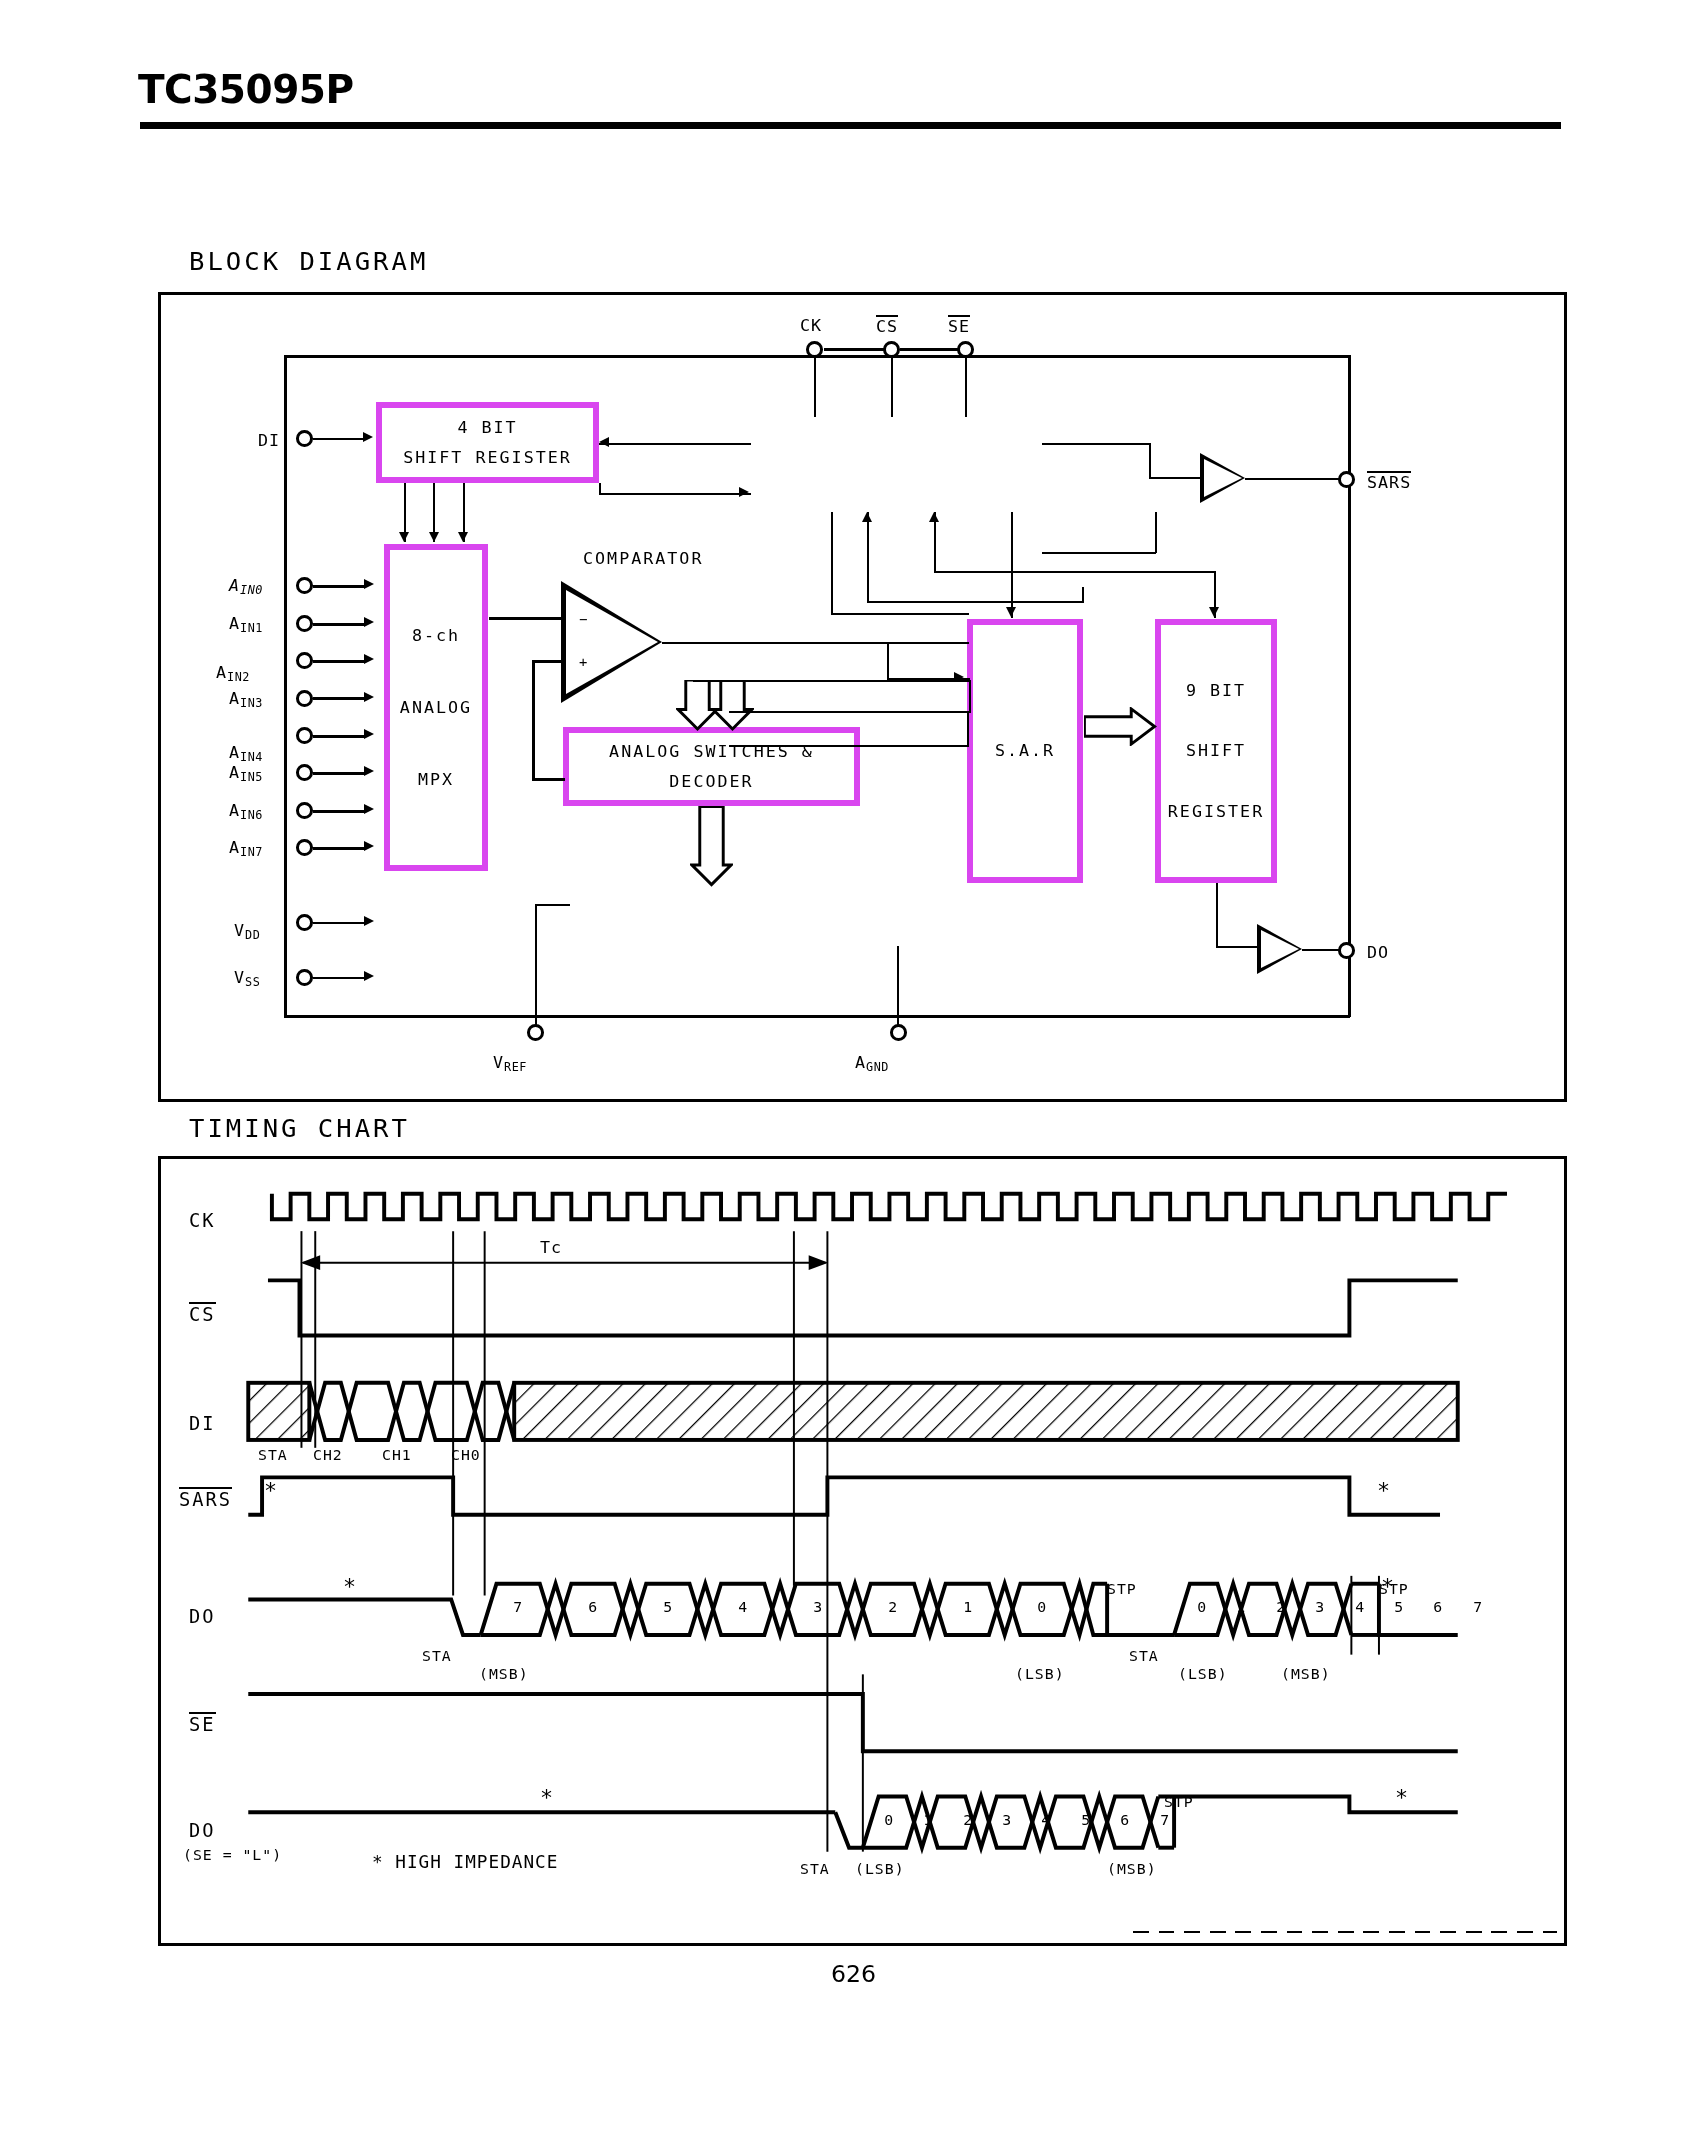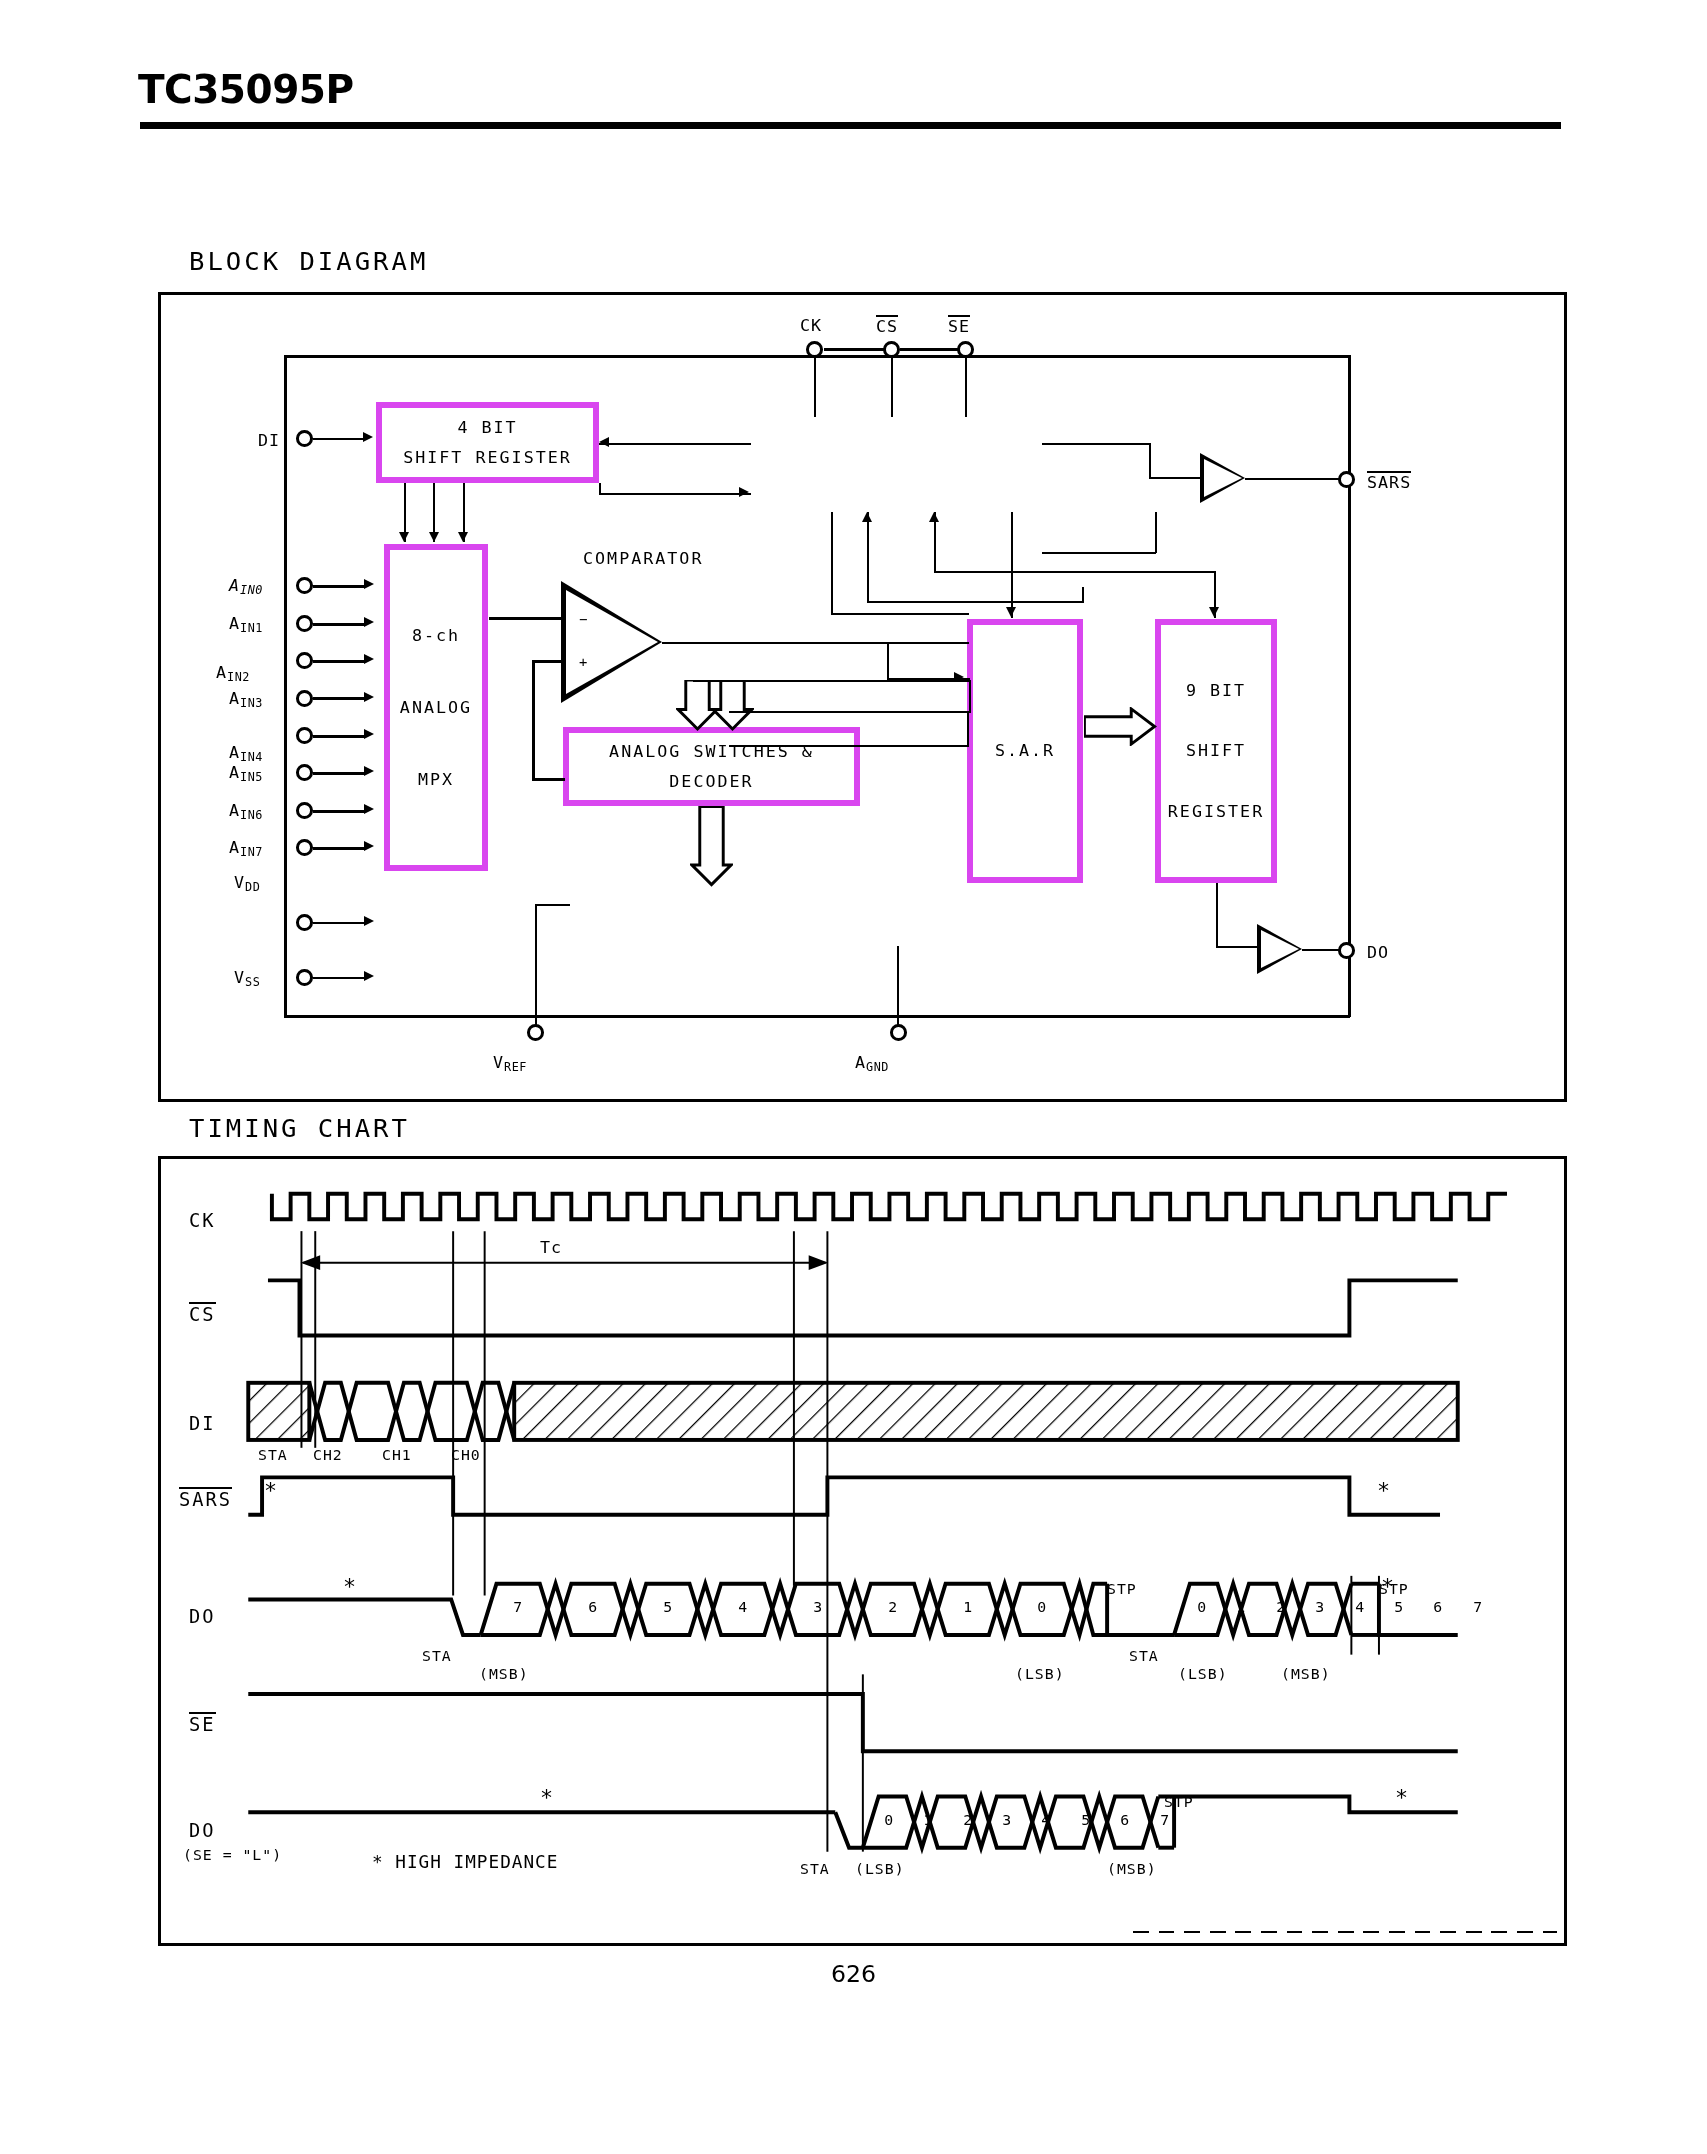--- a/index.html
+++ b/index.html
@@ -240,21 +240,21 @@
   <div class="wire thick h" style="left:313px; top:810px; width:53px;"></div>
   <div class="arr r" style="left:364px; top:804px;"></div>
 
   <div class="lbl" style="left:229px; top:837px;">
     <span>A</span><span class="sub">IN7</span>
   </div>
   <div class="pin" style="left:296px; top:839px;"></div>
   <div class="wire thick h" style="left:313px; top:847px; width:53px;"></div>
   <div class="arr r" style="left:364px; top:841px;"></div>
 
-  <div class="lbl" style="left:234px; top:872px;">
+  <div class="lbl" style="left:234px; top:920px;">
     <span>V</span><span class="sub">DD</span>
   </div>
   <div class="pin" style="left:296px; top:914px;"></div>
   <div class="wire h" style="left:313px; top:922px; width:53px;"></div>
   <div class="arr r" style="left:364px; top:916px;"></div>
 
   <div class="lbl" style="left:234px; top:967px;">
     <span>V</span><span class="sub">SS</span>
   </div>
   <div class="pin" style="left:296px; top:969px;"></div>

